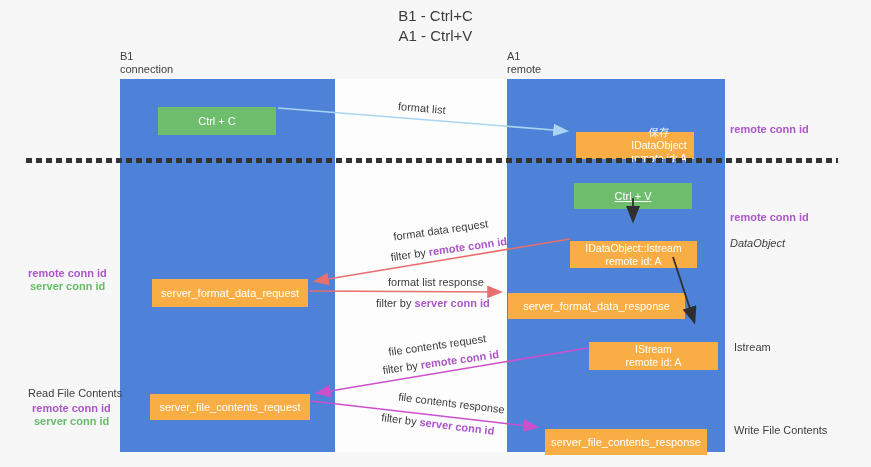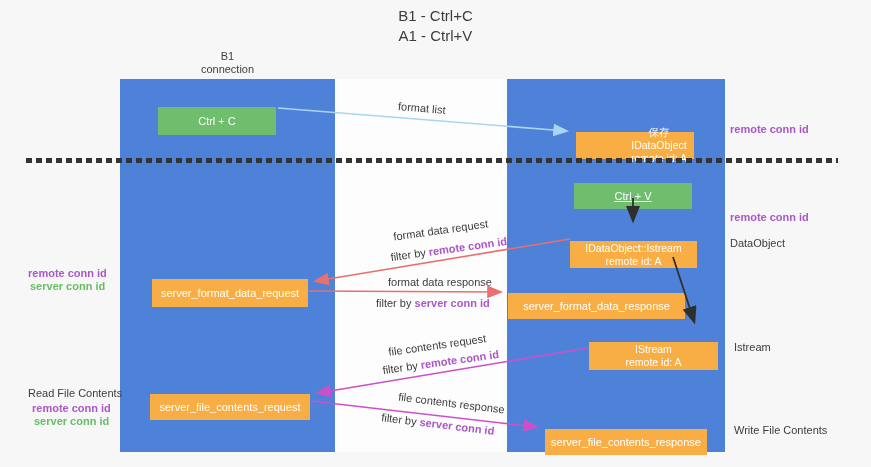--- a/index.html
+++ b/index.html
@@ -4,21 +4,21 @@
 <style>
   * { margin:0; padding:0; box-sizing:border-box; }
   body { background:#e9e9ea; font-family:"Liberation Sans", sans-serif; }
   .canvas {
     position:relative; width:871px; height:467px;
     background:#f7f7f8; overflow:hidden;
     font-family:"Liberation Sans", sans-serif;
   }
   .title { position:absolute; top:6px; left:0; width:871px; text-align:center;
            font-size:15px; line-height:20px; color:#3c3c3c; }
-  .lane-header { position:absolute; top:50px; text-align:center;
+  .lane-header { position:absolute; top:50px; 
                  font-size:11px; line-height:13px; color:#3f3f3f; }
   .lane-header.left { left:120px; width:215px; }
   .lane-header.right { left:507px; width:218px; }
   .mid-col { position:absolute; left:335px; top:79px; width:172px; height:373px;
              background:#fdfdfe; }
   .lane { position:absolute; top:79px; height:373px; background:#4d82d8; }
   .lane.left { left:120px; width:215px; }
   .lane.right { left:507px; width:218px; }
   .dashline { position:absolute; left:26px; top:158px; width:812px; height:5px;
       background:repeating-linear-gradient(to right,#333 0,#333 6px,transparent 6px,transparent 10px);
@@ -45,20 +45,24 @@
 <div class="canvas">
 
   <div class="title">
     <div>B1 - Ctrl+C</div>
     <div>A1 - Ctrl+V</div>
   </div>
 
   <div class="lane-header left">
     <div>B1</div>
     <div>connection</div>
+  </div>
+  <div class="lane-header right">
+    <div>A1</div>
+    <div>remote</div>
   </div>
 
   <div class="mid-col"></div>
   <div class="lane left"></div>
   <div class="lane right"></div>
 
   <div class="dashline"></div>
 
   <div class="node green" style="left:158px; top:95px; width:118px; height:28px;">
     <div>Ctrl + C</div>
@@ -123,38 +127,38 @@
     <line x1="311" y1="401" x2="536" y2="427" stroke="#cc50cc" stroke-width="1.6" marker-end="url(#ah-mag)"></line>
   </svg>
 
   <div class="flabel rot-sm" style="left:398px; top:102px;">format list</div>
 
   <div class="flabel rot-neg" style="left:393px; top:224px;">format data request</div>
   <div class="flabel rot-neg" style="left:390px; top:243px;">
     <span>filter by </span><span class="purple-strong">remote conn id</span>
   </div>
 
-  <div class="flabel" style="left:388px; top:276px;">format data response</div>
+  <div class="flabel" style="left:388px; top:276px;">format list response</div>
   <div class="flabel" style="left:376px; top:297px;">
     <span>filter by </span><span class="purple-strong">server conn id</span>
   </div>
 
   <div class="flabel rot-neg" style="left:388px; top:339px;">file contents request</div>
   <div class="flabel rot-neg" style="left:382px; top:356px;">
     <span>filter by </span><span class="purple-strong">remote conn id</span>
   </div>
 
   <div class="flabel rot-pos" style="left:398px; top:397px;">file contents response</div>
   <div class="flabel rot-pos" style="left:381px; top:418px;">
     <span>filter by </span><span class="purple-strong">server conn id</span>
   </div>
 
   <div class="side purple" style="left:730px; top:123px;">remote conn id</div>
   <div class="side purple" style="left:730px; top:211px;">remote conn id</div>
-  <div class="side" style="left:730px; top:237px;">DataObject</div>
+  <div class="side" style="left:730px; top:237px;font-style:italic;">DataObject</div>
   <div class="side" style="left:734px; top:341px;">Istream</div>
   <div class="side" style="left:734px; top:424px;">Write File Contents</div>
 
   <div class="side purple" style="left:28px; top:267px;">remote conn id</div>
   <div class="side green" style="left:30px; top:280px;">server conn id</div>
   <div class="side" style="left:28px; top:387px;">Read File Contents</div>
   <div class="side purple" style="left:32px; top:402px;">remote conn id</div>
   <div class="side green" style="left:34px; top:415px;">server conn id</div>
 
 </div>

